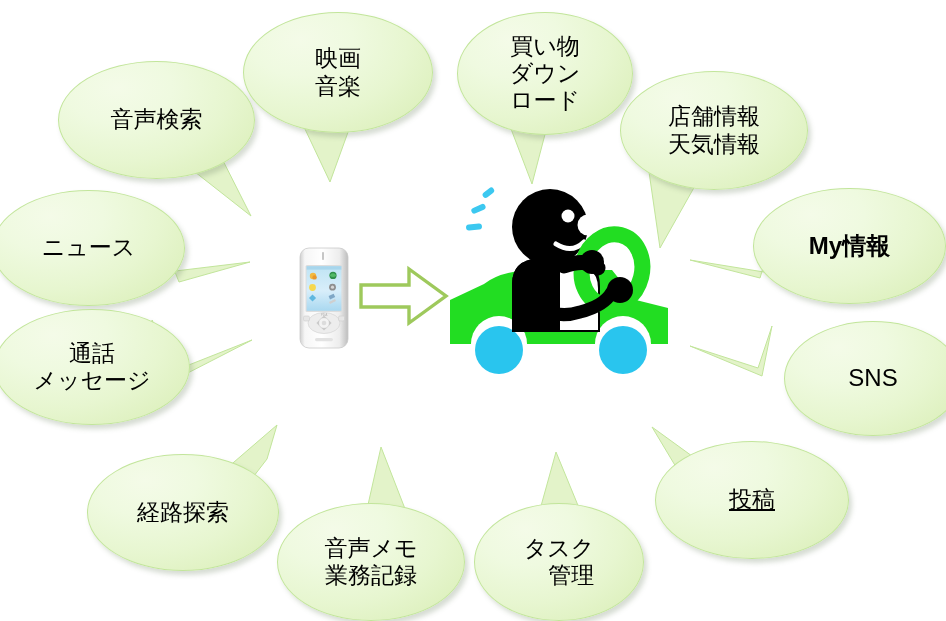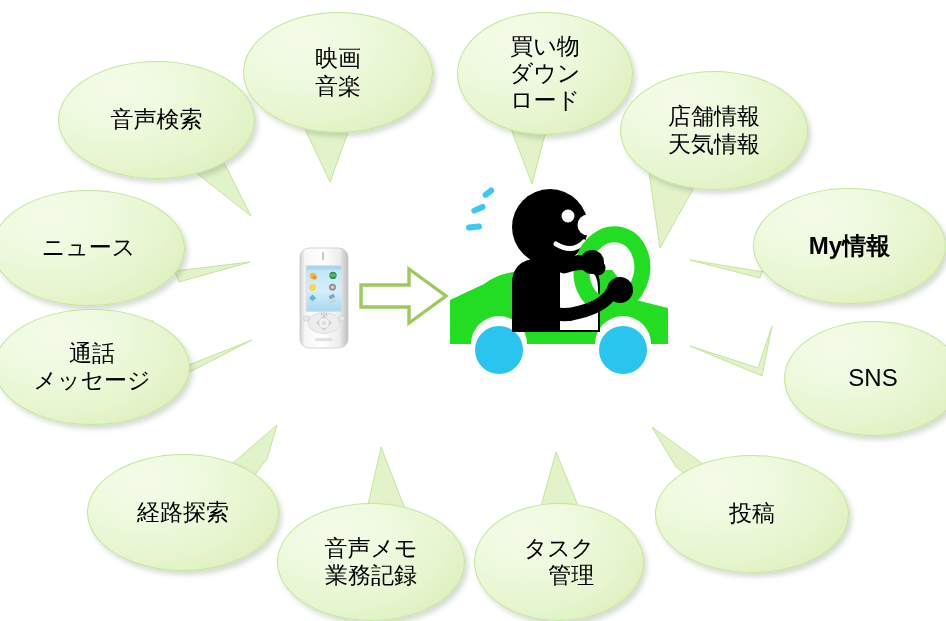--- a/index.html
+++ b/index.html
@@ -140,21 +140,21 @@
       <svg class="tail" width="160" height="140" viewBox="0 0 160 140" style="left: 536px; top: 452px;">
         <polygon points="20,0 48,68 0,72"></polygon>
       </svg>
       <div class="bubble" style="left: 474px; top: 503px; width: 170px; height: 118px; font-size: 23px; text-align: right;">
         <span class="btxt">タスク
 管理</span>
       </div>
       <svg class="tail" width="160" height="140" viewBox="0 0 160 140" style="left: 652px; top: 427px;">
         <polygon points="0,0 80,58 66,72 24,40"></polygon>
       </svg>
-      <div class="bubble" style="left: 655px; top: 455px; width: 194px; height: 118px; font-size: 23px;">
+      <div class="bubble" style="left: 655px; top: 441px; width: 194px; height: 118px; font-size: 23px; text-decoration: underline;">
         <span class="btxt">投稿</span>
       </div>
     </div>
 
   <svg id="phone" x="0" y="0" width="62" height="104" viewBox="0 0 62 104" style="left:293px; top:246px;">
     <defs>
       <linearGradient id="phoneBody" x1="0" y1="0" x2="1" y2="0">
         <stop offset="0" stop-color="#cfcfcf"></stop>
         <stop offset="0.10" stop-color="#f6f6f6"></stop>
         <stop offset="0.45" stop-color="#ffffff"></stop>

